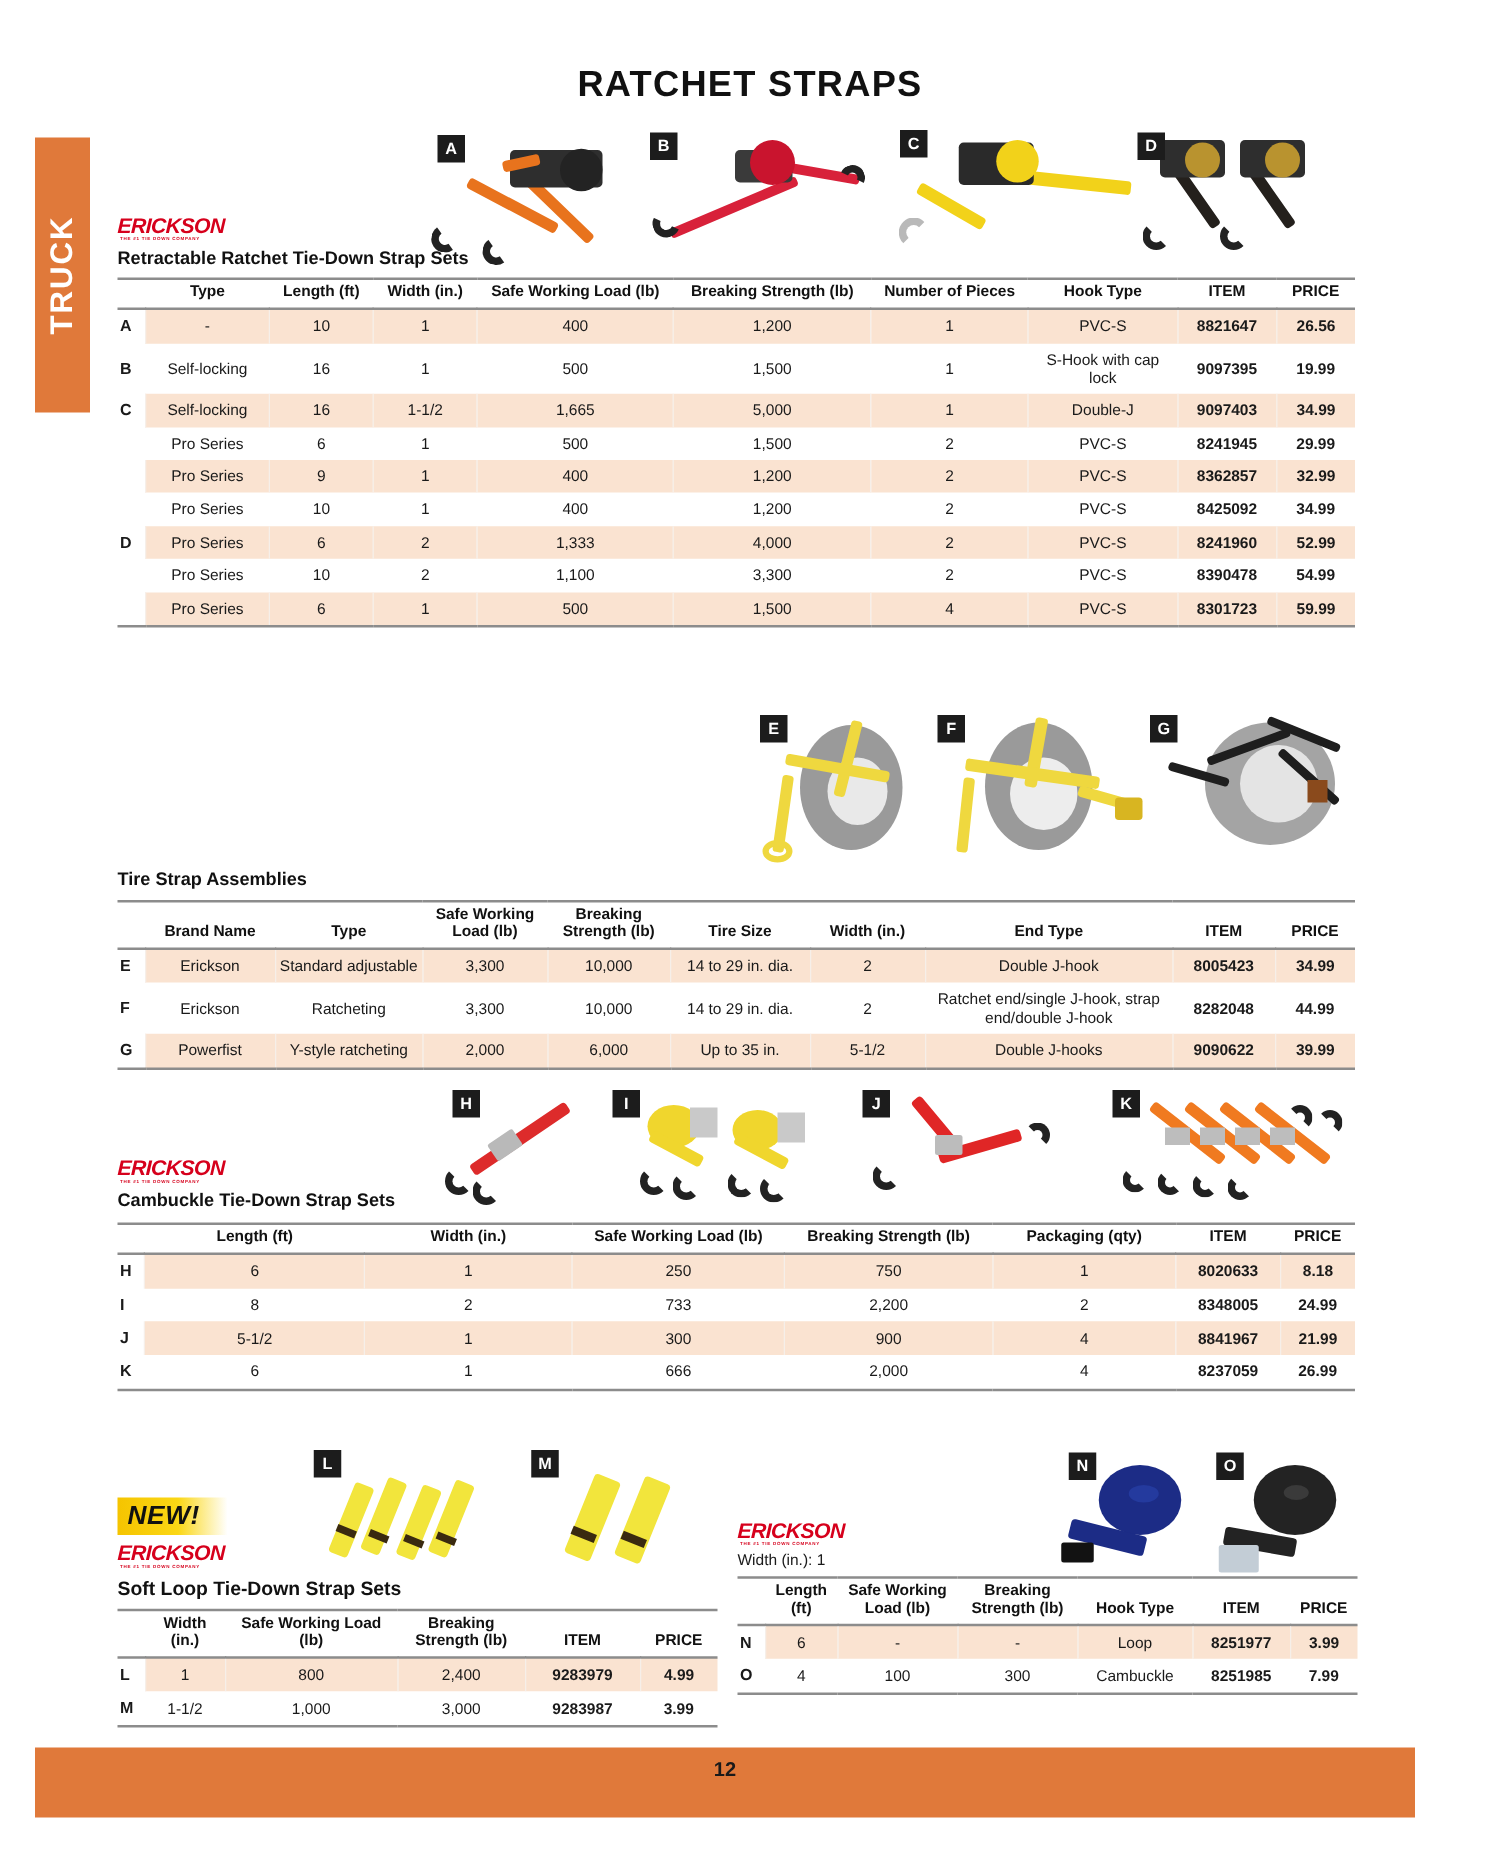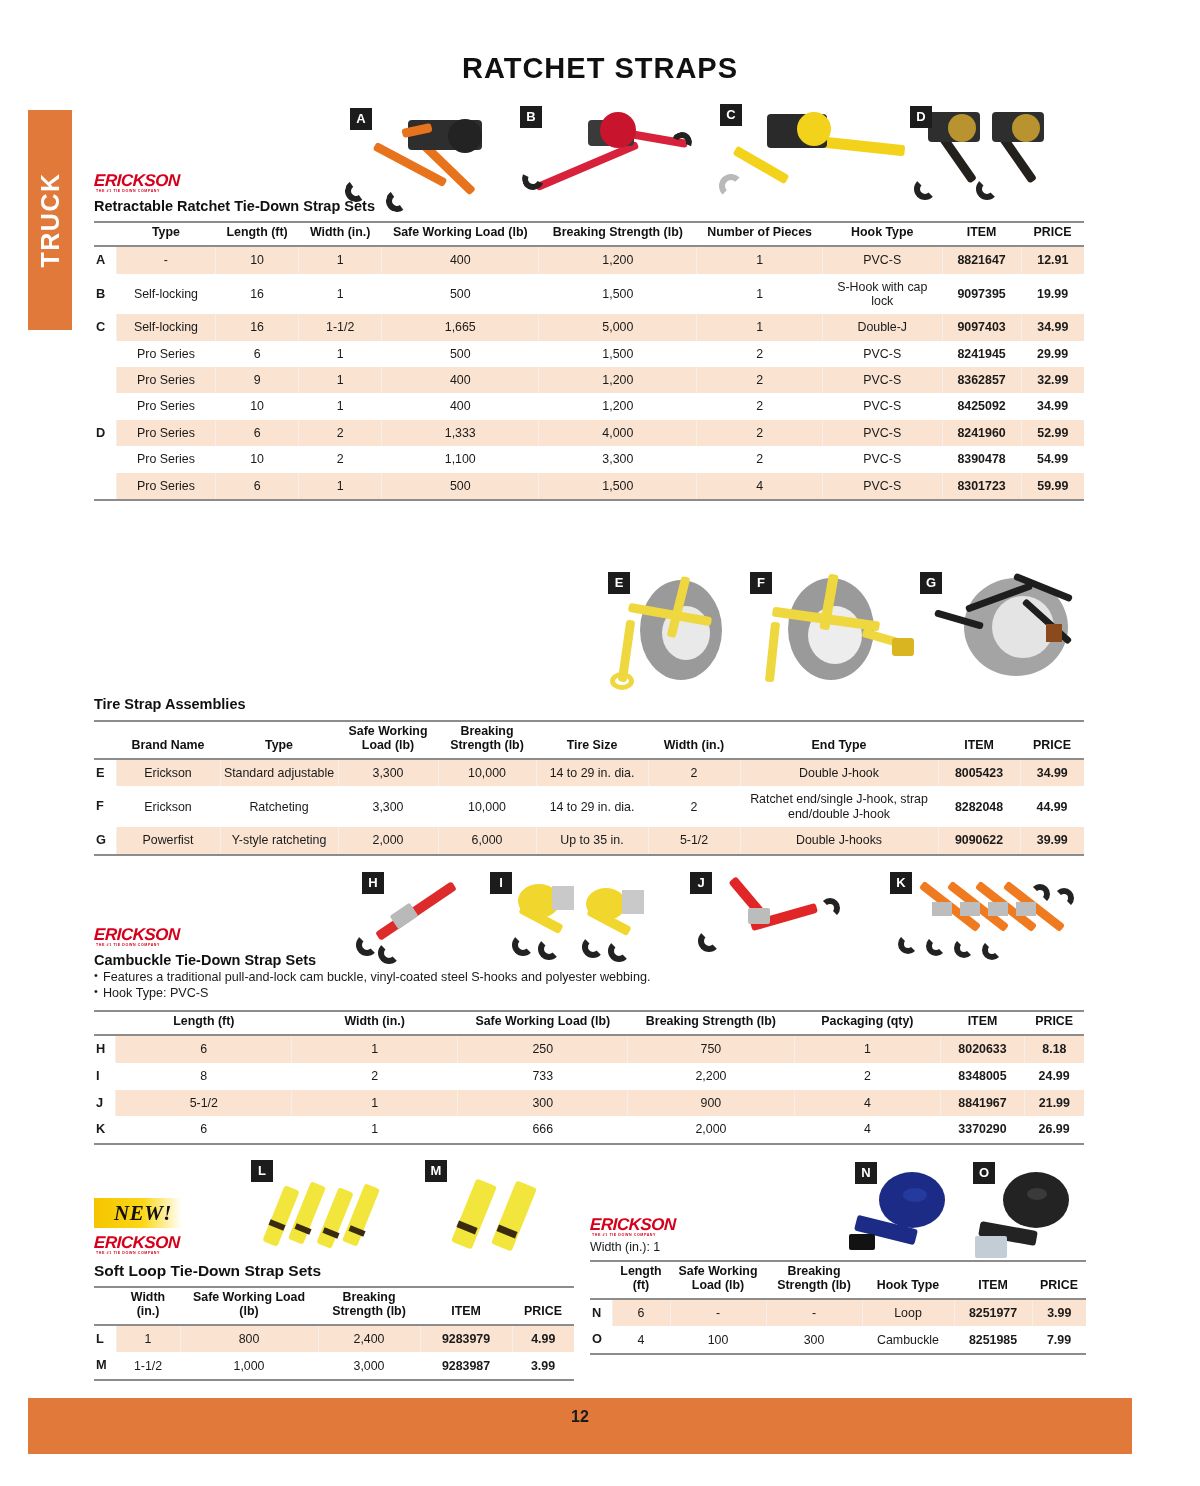--- a/index.html
+++ b/index.html
@@ -141,23 +141,22 @@
     border-top-color: transparent;
   }
 
   
   .newbadge {
     width: 88px; height: 30px;
     background: linear-gradient(90deg,#f5c400 0%,#fbd715 55%,#ffffff 100%);
     color: #111;
     font-weight: bold; font-style: italic;
     font-size: 21px; line-height: 30px;
-    padding-left: 20px;
+    padding-left: 8px;
     letter-spacing: 0.5px;
-    font-family: Liberation Serif, serif;
   }
 
   
   .footer {
     position: absolute;
     left: 28px; top: 1398px;
     width: 1104px; height: 56px;
     background: #e0793a;
   }
   .footer .pg {
@@ -261,21 +260,21 @@
       <tr class="shade">
         <td class="key">A</td>
         <td class="cellsep">-</td>
         <td class="cellsep">10</td>
         <td class="cellsep">1</td>
         <td class="cellsep">400</td>
         <td class="cellsep">1,200</td>
         <td class="cellsep">1</td>
         <td class="cellsep">PVC-S</td>
         <td class="item cellsep">8821647</td>
-        <td class="price cellsep">12.91</td>
+        <td class="price cellsep">26.56</td>
       </tr>
       <tr>
         <td class="key">B</td>
         <td>Self-locking</td>
         <td>16</td>
         <td>1</td>
         <td>500</td>
         <td>1,500</td>
         <td>1</td>
         <td>S-Hook with cap lock</td>
@@ -520,24 +519,20 @@
     <div class="hook" style="left:164px; top:16px; width:20px; height:20px; transform:rotate(180deg);"></div>
   </div>
 </div>
 
 <div class="content" style="top:926px;">
   <div class="erickson">
     <span class="mark">ERICKSON</span>
     <span class="tag">THE #1 TIE DOWN COMPANY</span>
   </div>
   <div class="sec-title">Cambuckle Tie-Down Strap Sets</div>
-  <ul class="bullets">
-    <li>Features a traditional pull-and-lock cam buckle, vinyl-coated steel S-hooks and polyester webbing.</li>
-    <li>Hook Type: PVC-S</li>
-  </ul>
 
   <table class="cat" style="margin-top:9px;">
     <colgroup>
       <col style="width:22px">
         <col style="width:178px">
         <col style="width:168px">
         <col style="width:172px">
       <col style="width:168px">
         <col style="width:148px">
         <col style="width:84px">
@@ -586,21 +581,21 @@
         <td class="item cellsep">8841967</td>
         <td class="price cellsep">21.99</td>
       </tr>
       <tr class="lastrow">
         <td class="key">K</td>
         <td>6</td>
         <td>1</td>
         <td>666</td>
         <td>2,000</td>
         <td>4</td>
-        <td class="item">3370290</td>
+        <td class="item">8237059</td>
         <td class="price">26.99</td>
       </tr>
     </tbody>
   </table>
 </div>
 
 <div class="shelf" style="position:absolute; left:235px; top:1158px; width:340px; height:105px;">
   <div class="prod" style="left:8px; top:2px; width:180px; height:100px;">
     <div class="badge" style="left:8px; top:0;">L</div>
     <div class="strap" style="left:30px; top:26px; width:16px; height:60px; background:#f2e53c; transform:rotate(22deg);"></div>

